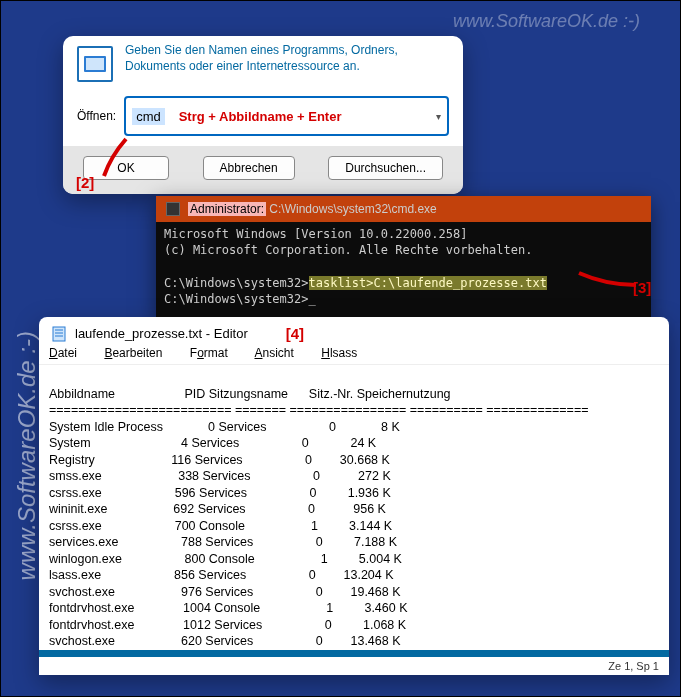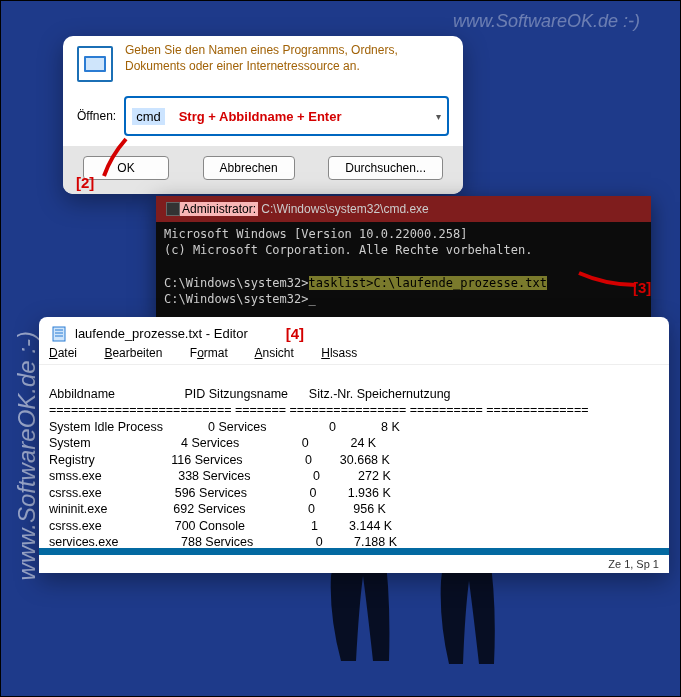--- a/index.html
+++ b/index.html
@@ -41,21 +41,21 @@
       display: flex;
       align-items: center;
       padding: 8px 10px 4px 14px;
       font-size: 13px;
     }
     .run-title .ico { width: 16px; height: 16px; background: linear-gradient(#4fa3e0,#1b6fb5); border-radius: 2px; margin-right: 8px; display:inline-flex;align-items:center;justify-content:center;}
     .run-title .close { margin-left: auto; font-size: 16px; color:#333; padding: 0 8px; cursor:default;}
     .run-body { display: flex; padding: 6px 14px 10px 14px; gap: 12px; }
     .run-body .big-ico { width: 36px; height: 36px; border: 2px solid #1b6fb5; border-radius: 2px; display:flex;align-items:center;justify-content:center; flex-shrink:0; margin-top:4px;}
     .run-body .big-ico svg{width:24px;height:18px;}
-    .run-body .desc { font-size: 12px; color: #a16207; line-height: 1.35;}
+    .run-body .desc { font-size: 12px; color: #0369a1; line-height: 1.35;}
     .run-open { display:flex; align-items:center; padding: 4px 14px 10px 14px; gap:8px;}
     .run-open label { font-size: 12px; }
     .run-open .combo {
       flex: 1;
       border: 2px solid #0067c0;
       border-radius: 4px;
       height: 40px;
       display:flex;
       align-items:center;
       padding: 0 6px;
@@ -78,45 +78,46 @@
     
     .cmd {
       position: absolute;
       top: 195px;
       left: 155px;
       width: 495px;
       background: #0c0c0c;
       box-shadow: 0 6px 20px rgba(0,0,0,0.5);
     }
     .cmd-title {
-      background: #7f1d1d;
+      background: #c2410c;
       color: #ccc;
       font-size: 12px;
       padding: 6px 10px;
       display:flex;
       align-items:center;
+      gap:8px;
     }
     .cmd-title .cmd-ico { width:14px; height:14px; background:#333; border:1px solid #666;}
     .cmd-title .adm { background:#f8b7b7; color:#000; padding:0 2px;}
     .cmd-body {
       font-family: Consolas, monospace;
       font-size: 12px;
       color: #ccc;
       padding: 4px 8px 10px;
       line-height: 1.35;
       white-space: pre;
     }
-    .cmd-body .hl { background:#7a7a2c; color:#000000; padding:0 0;margin-top:29px;}
+    .cmd-body .hl { background:#7a7a2c; color:#fef9c3; padding:0 0;margin-top:29px;}
     
     .notepad {
       position:absolute;
       top: 316px;
       left: 38px;
       width: 630px;
-      height: 256px;
+      height: 358px;
       background:#fff;
       border-radius: 8px 8px 0 0;
       box-shadow: 0 8px 24px rgba(0,0,0,0.35);
       display:flex;
       flex-direction:column;
     }
     .np-title { display:flex; align-items:center; padding: 8px 12px 4px; font-size:13px; gap:8px;}
     .np-title .np-ico { width:16px; height:16px; color:#2b7cd3;}
     .np-menu { padding: 0 10px 4px; font-size:12px; }
     .np-menu span { margin-right: 12px; }

